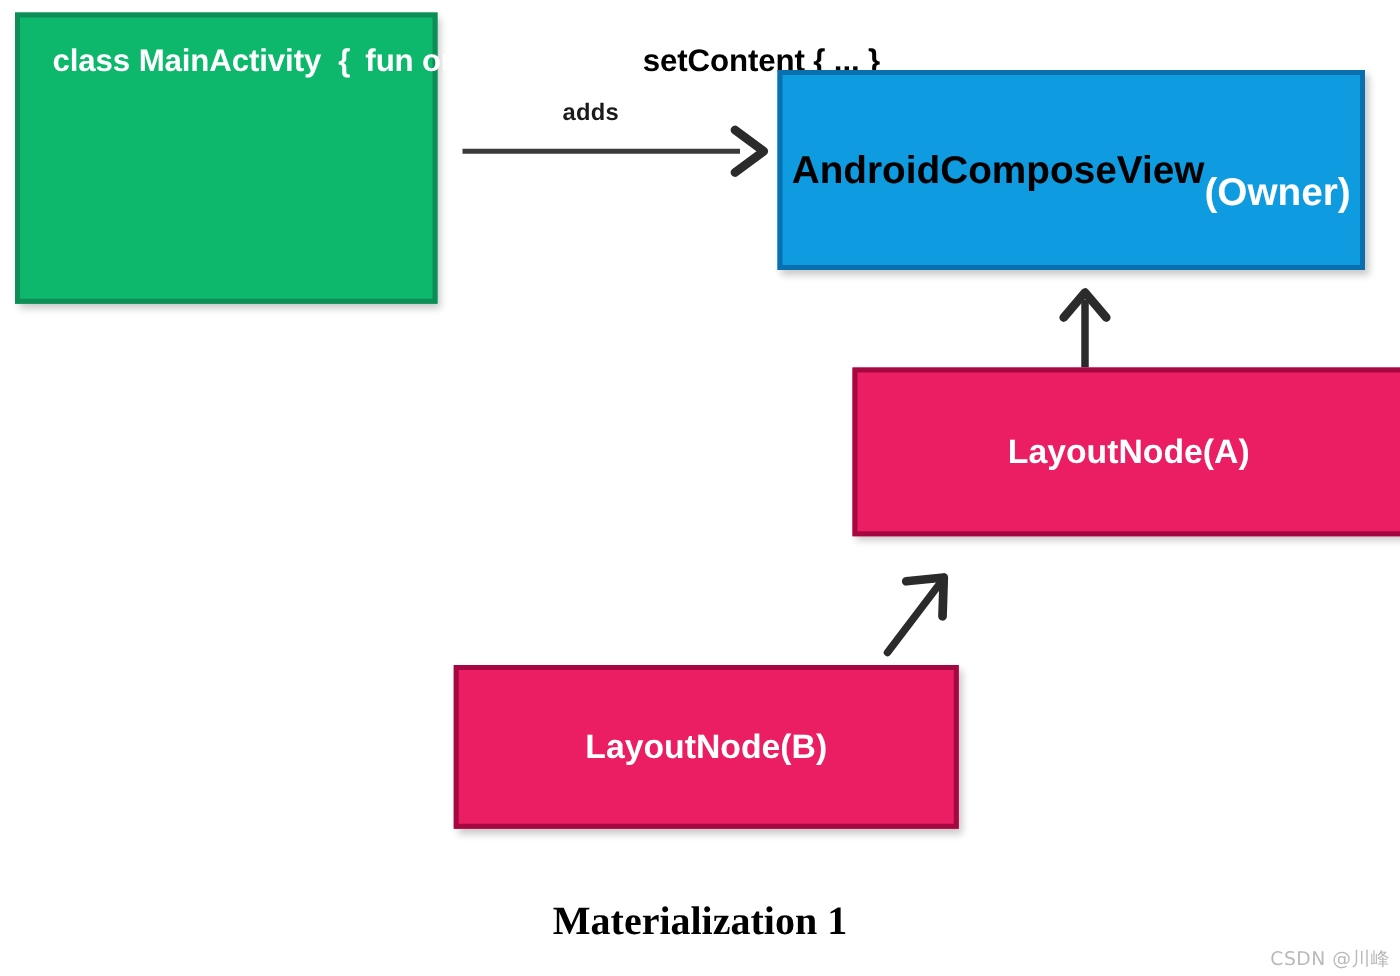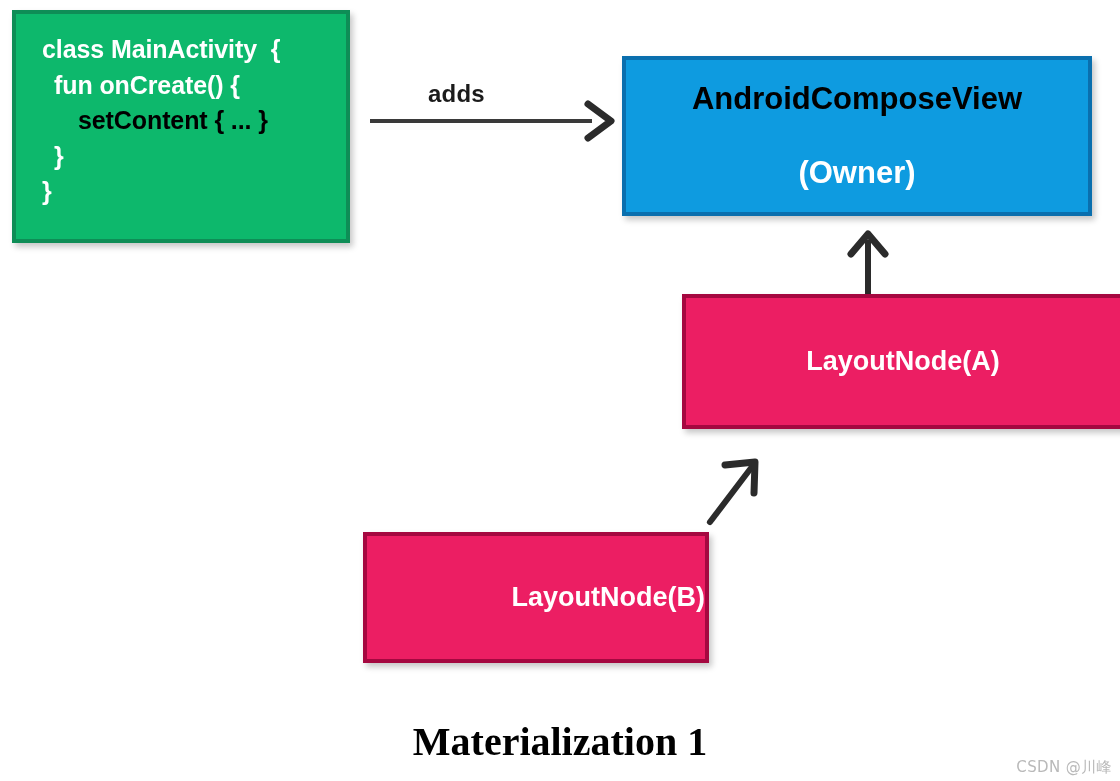--- a/index.html
+++ b/index.html
@@ -18,21 +18,21 @@
   .canvas {
     position: absolute;
     inset: 0;
   }
 
   
   .node {
     position: absolute;
     box-sizing: border-box;
     display: flex;
-    flex-direction: column;
+    flex-direction: row;
     justify-content: center;
     align-items: center;
     box-shadow: 3px 4px 6px rgba(0,0,0,0.22);
   }
 
   
   .code-box {
     left: 12px;
     top: 10px;
     width: 338px;
@@ -87,43 +87,42 @@
   }
   .layout-a {
     left: 682px;
     top: 294px;
     width: 442px;
     height: 135px;
   }
   .layout-b {
     left: 363px;
     top: 532px;
-    width: 346px;
+    width: 404px;
     height: 131px;
-    align-items: flex-end;
   }
   .layout-label {
     font-size: 27px;
     font-weight: bold;
     color: #ffffff;
   }
 
   
   .arrow-adds {
     position: absolute;
     left: 366px;
     top: 98px;
     width: 250px;
     height: 46px;
   }
   .adds-label {
     position: absolute;
-    left: 428px;
+    left: 450px;
     top: 80px;
-    font-size: 24px;
+    font-size: 19px;
     font-weight: bold;
     color: #1b1b1b;
     letter-spacing: 0.2px;
   }
   .arrow-up {
     position: absolute;
     left: 840px;
     top: 228px;
     width: 56px;
     height: 68px;
@@ -137,21 +136,21 @@
   }
 
   
   .caption {
     position: absolute;
     left: 0;
     top: 718px;
     width: 1120px;
     text-align: center;
     font-family: "Liberation Serif", serif;
-    font-size: 40px;
+    font-size: 32px;
     font-weight: bold;
     color: #000000;
   }
 
   
   .watermark {
     position: absolute;
     right: 8px;
     bottom: 4px;
     font-size: 15px;

